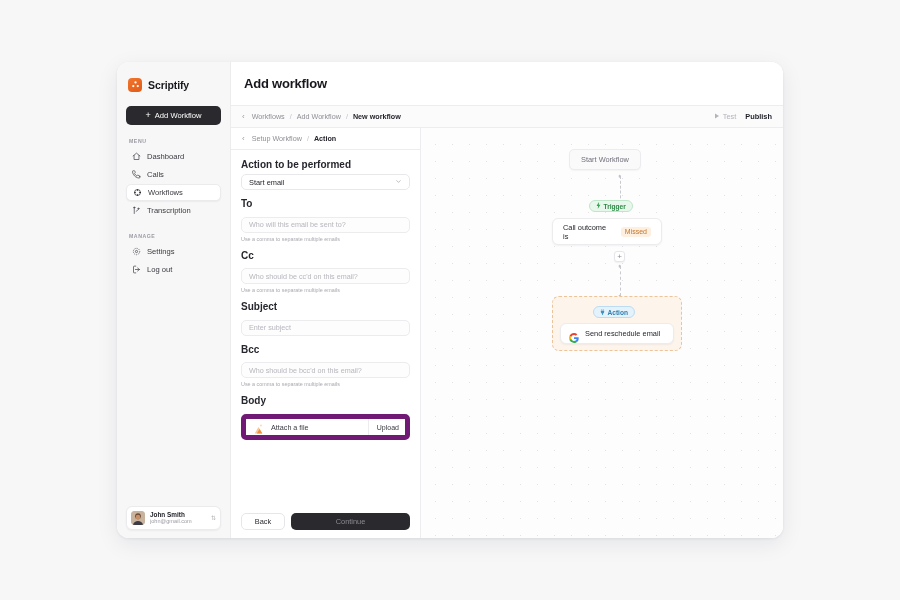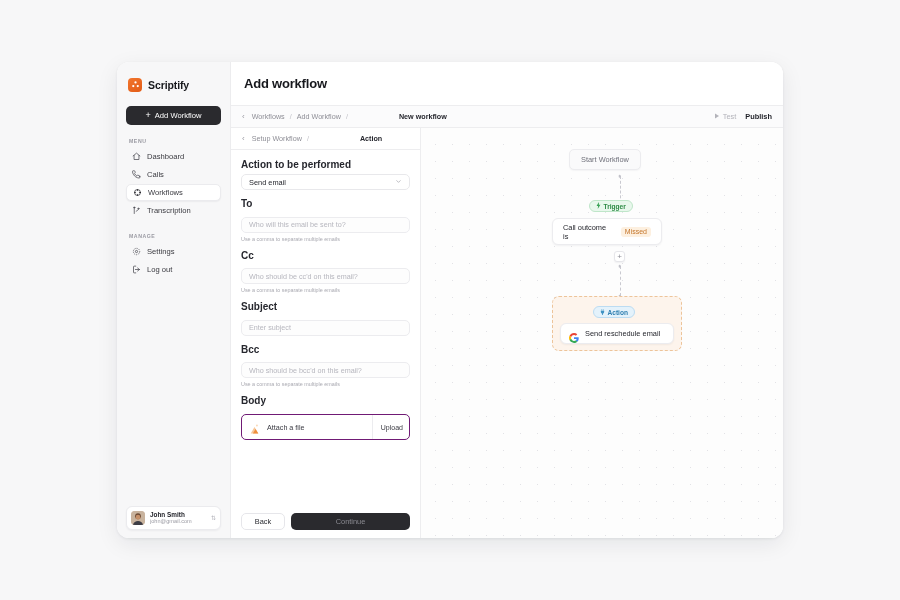--- a/index.html
+++ b/index.html
@@ -112,21 +112,21 @@
 
   .crumb-bar {
     height: 22px; display: flex; align-items: center;
     padding: 0 11px 0 9px;
     border-bottom: 1px solid #ededef;
     background: #fbfbfc;
     gap: 5px;
   }
   .crumb-back { color: #9b9ba3; font-size: 8px; line-height:1; cursor: pointer; padding: 0 2px; }
   .crumb { font-size: 7.2px; color: #8e8e96; cursor: pointer; white-space: nowrap; }
-  .crumb.current { color: #26272e; font-weight: bold; cursor: default; margin-left: 46px; }
+  .crumb.current { color: #26272e; font-weight: bold; cursor: default; }
   .crumb-sep { font-size: 7.2px; color: #c3c3c9; }
   .crumb-spacer { flex: 1 1 auto; }
   .top-actions { display: flex; align-items: center; gap: 9px; }
   .btn-test {
     display: flex; align-items: center; gap: 3px;
     font-size: 7.4px; color: #b3b3ba; cursor: pointer;
   }
   .btn-publish { font-size: 7.4px; color: #1f2027; font-weight: bold; cursor: pointer; }
 
   .body-split { flex: 1 1 auto; display: flex; min-height: 0; }
@@ -187,21 +187,21 @@
     font-size: 7.2px; color: #26272e;
     padding: 5px 7px;
     font-family: inherit;
     resize: none; outline: none;
   }
   .txt-area::placeholder { color: #b6b6be; }
 
   .attach-row {
     margin-top: 7px;
     height: 26px;
-    border: 1px solid #701a75;
+    border: 5px solid #701a75;
     border-radius: 5px;
     background: #fff;
     display: flex; align-items: center;
     padding: 0 6px;
     gap: 6px;
   }
   .attach-ico { width: 13px; height: 13px; flex: 0 0 auto; }
   .attach-label { flex: 1 1 auto; font-size: 7.2px; color: #3a3a42; }
   .attach-upload {
     font-size: 7px; color: #3a3a42;
@@ -469,21 +469,21 @@
           <span class="crumb">Setup Workflow</span>
           <span class="crumb-sep">/</span>
           <span class="crumb current">Action</span>
         </div>
 
         <div class="form-scroll">
 
           <div class="field-block">
             <div class="field-label">Action to be performed</div>
             <div class="sel-wrap">
-              <span class="sel-value">Send email</span>
+              <span class="sel-value">Start email</span>
               <span class="sel-chev">
                 <svg width="7" height="7" viewBox="0 0 24 24" fill="none" stroke="#a4a4ac" stroke-width="2.4" stroke-linecap="round" stroke-linejoin="round">
                     <path d="M6 9l6 6 6-6"></path>
                   </svg>
               </span>
             </div>
           </div>
 
           <div class="field-block">
             <div class="field-label">To</div>

